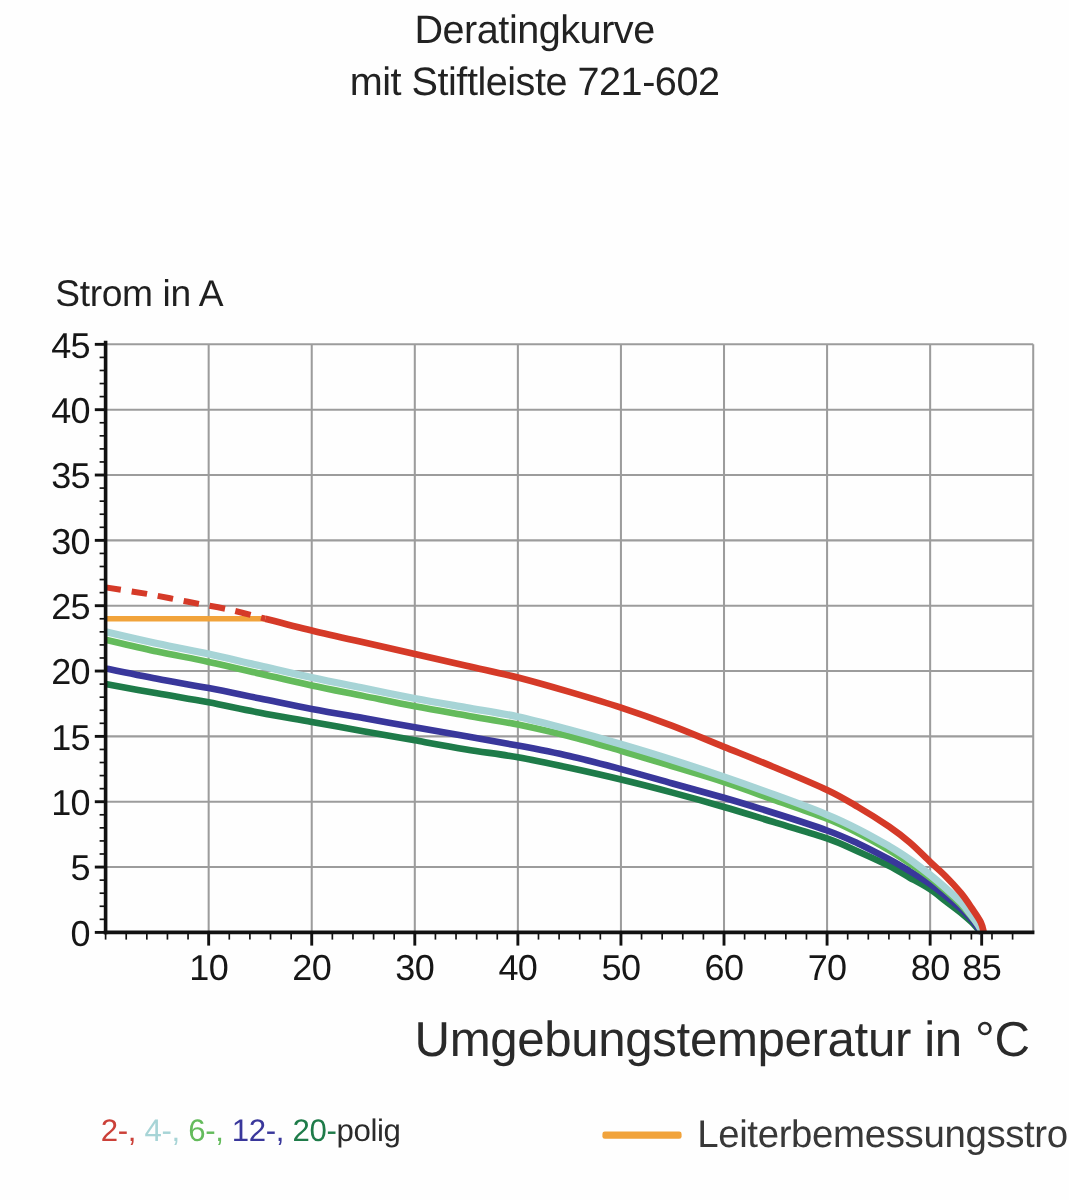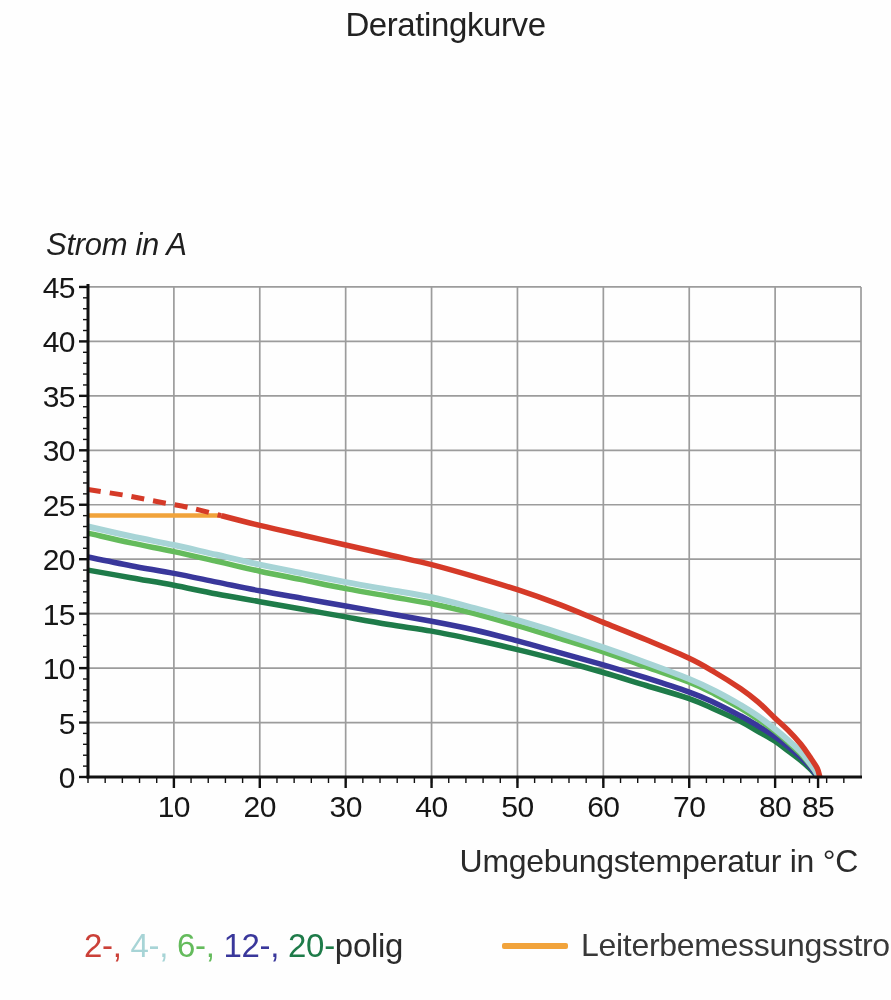--- a/index.html
+++ b/index.html
@@ -1,37 +1,38 @@
 <!DOCTYPE html>
 <html><head>
 <meta charset="utf-8">
 <style>
   html,body{margin:0;padding:0;background:#ffffff;}
   body{width:891px;height:1000px;position:relative;overflow:hidden;
        font-family:"Liberation Sans",sans-serif;color:#1f1f1f;}
   .page{position:absolute;inset:0;background:#fefefe;}
   .titles{position:absolute;top:3px;left:0;width:891px;text-align:center;
           font-size:33px;line-height:43px;letter-spacing:-0.4px;color:#222;}
-  .y-title{position:absolute;left:46px;top:227px;font-size:31px;letter-spacing:-0.3px;font-style:italic;}
-  .x-title{position:absolute;right:33px;top:843px;font-size:32px;letter-spacing:-0.3px;color:#2a2a2a;}
+  .y-title{position:absolute;left:46px;top:227px;font-size:31px;letter-spacing:-0.3px;}
+  .x-title{position:absolute;right:33px;top:843px;font-size:41px;letter-spacing:-0.3px;color:#2a2a2a;}
   #chart{position:absolute;left:0;top:0;}
   #chart text{font-family:"Liberation Sans",sans-serif;font-size:30px;fill:#161616;letter-spacing:-0.5px;}
-  .legend-poles{position:absolute;left:84px;top:927px;font-size:33px;letter-spacing:-0.3px;white-space:nowrap;}
+  .legend-poles{position:absolute;left:84px;top:927px;font-size:26px;letter-spacing:-0.3px;white-space:nowrap;}
   .legend-poles .suffix{color:#2b2b2b;}
   .legend-rated{position:absolute;left:502px;top:927px;display:flex;align-items:center;gap:13px;
                 font-size:32px;letter-spacing:-0.3px;color:#383838;white-space:nowrap;}
   .swatch{display:inline-block;width:66px;height:6px;border-radius:2px;}
 </style>
 </head>
 <body>
 
 <div class="page">
 
   <header class="titles">
     <div>Deratingkurve</div>
+    <div>mit Stiftleiste 721-602</div>
   </header>
 
   <div class="y-title">Strom in A</div>
 
   <svg id="chart" width="891" height="1000" viewBox="0 0 891 1000">
       <line x1="88" y1="722.55" x2="861.01" y2="722.55" stroke="#9c9c9c" stroke-width="1.7"></line>
       <line x1="88" y1="668.1" x2="861.01" y2="668.1" stroke="#9c9c9c" stroke-width="1.7"></line>
       <line x1="88" y1="613.65" x2="861.01" y2="613.65" stroke="#9c9c9c" stroke-width="1.7"></line>
       <line x1="88" y1="559.2" x2="861.01" y2="559.2" stroke="#9c9c9c" stroke-width="1.7"></line>
       <line x1="88" y1="504.75" x2="861.01" y2="504.75" stroke="#9c9c9c" stroke-width="1.7"></line>

